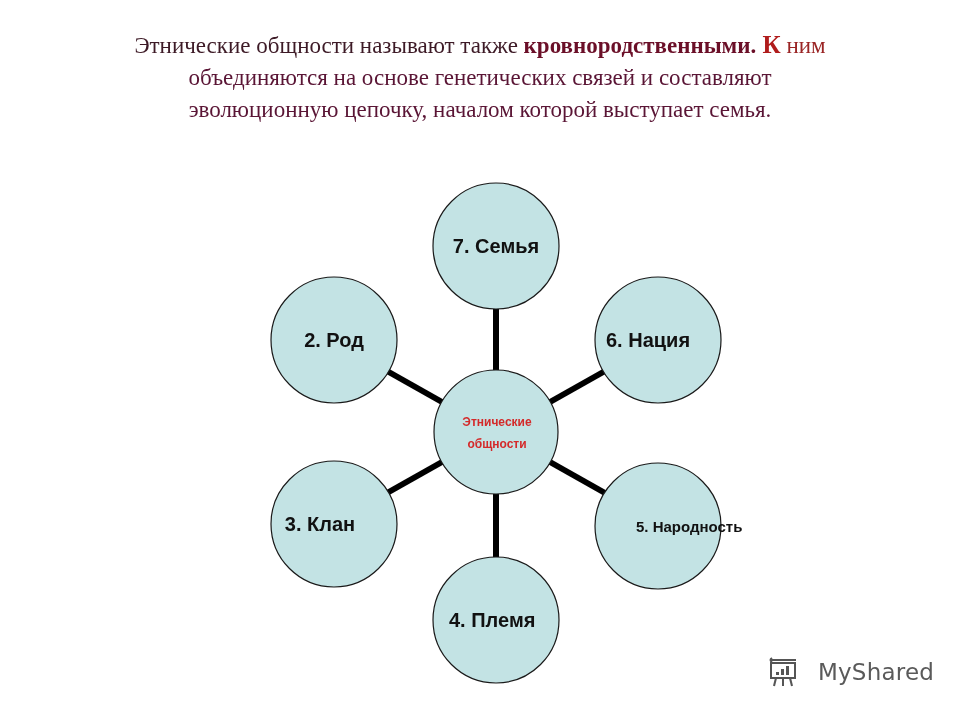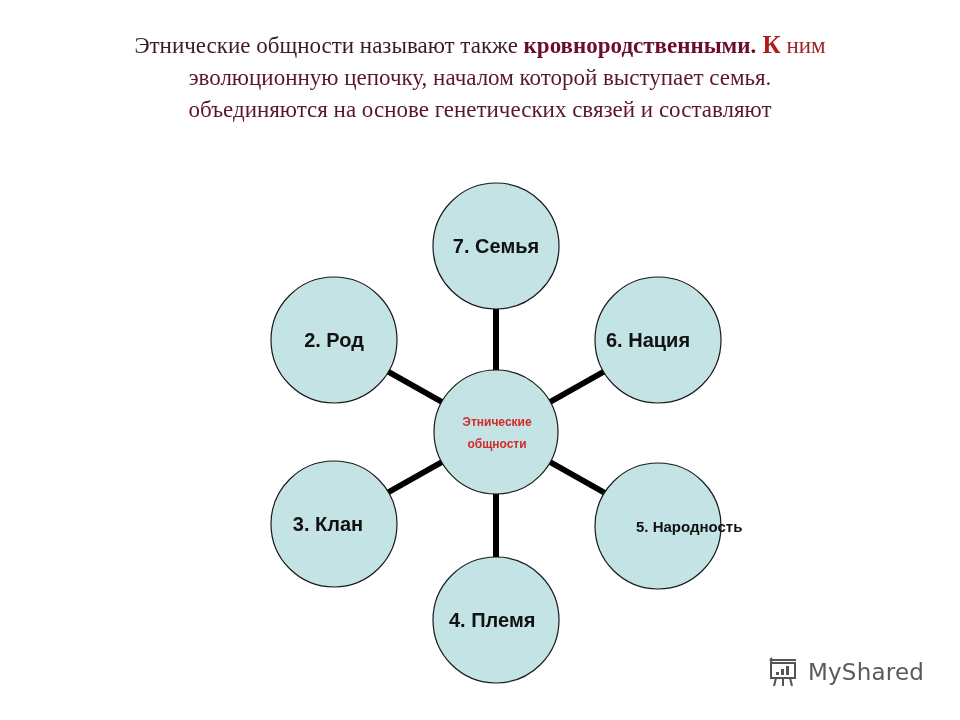--- a/index.html
+++ b/index.html
@@ -8,30 +8,30 @@
   .intro .l1 { color: #3d1a26; }
   .intro .em { font-weight: bold; color: #6b0f28; }
   .intro .k { font-weight: bold; color: #b01c1c; font-size: 25px; }
   .intro .red { color: #9a2424; }
   .intro .dark { color: #5a1535; }
   svg.diagram { position: absolute; left: 0; top: 0; }
   .node { position: absolute; width: 126px; height: 126px; display: flex; align-items: center; justify-content: center; }
   .node-label { font-family: "Liberation Sans", sans-serif; font-weight: bold; font-size: 20px; color: #111; white-space: nowrap; }
   .center-label { font-family: "Liberation Sans", sans-serif; font-weight: bold; font-size: 12px; color: #d42a2a; text-align: center; line-height: 22px; }
   .small-label { font-size: 15px; }
-  .watermark { position: absolute; left: 766px; top: 655px; display: flex; align-items: center; gap: 8px; color: #555; }
+  .watermark { position: absolute; left: 766px; top: 655px; display: flex; align-items: center; gap: 18px; color: #555; }
   .watermark-text { font-family: "DejaVu Sans", sans-serif; font-size: 23px; color: #5a5a5a; letter-spacing: 0.2px; }
 </style>
 </head>
 <body>
 
 <div class="intro">
   <div class="l1"><span>Этнические общности называют также </span><span class="em">кровнородственными.</span><span class="k"> К</span><span class="red"> ним</span></div>
+  <div class="dark">объединяются на основе генетических связей и составляют</div>
   <div class="dark">эволюционную цепочку, началом которой выступает семья.</div>
-  <div class="dark">объединяются на основе генетических связей и составляют</div>
 </div>
 
 <svg class="diagram" width="960" height="720">
   <g stroke="#000" stroke-width="6">
     <line x1="496" y1="309" x2="496" y2="370"></line>
     <line x1="387" y1="371" x2="442" y2="402"></line>
     <line x1="387" y1="493" x2="442" y2="462"></line>
     <line x1="496" y1="494" x2="496" y2="557"></line>
     <line x1="550" y1="462" x2="605" y2="493"></line>
     <line x1="550" y1="402" x2="605" y2="371"></line>
@@ -46,21 +46,21 @@
     <circle cx="496" cy="432" r="62"></circle>
   </g>
 </svg>
 
 <div class="node" style="left:433px; top:183px;">
   <span class="node-label">7. Семья</span>
 </div>
 <div class="node" style="left:271px; top:277px;">
   <span class="node-label">2. Род</span>
 </div>
-<div class="node" style="left:265px; top:461px;">
+<div class="node" style="left:257px; top:461px;">
   <span class="node-label">3. Клан</span>
 </div>
 <div class="node" style="left:433px; top:557px; justify-content:flex-start;">
   <span class="node-label" style="margin-left:16px;">4. Племя</span>
 </div>
 <div class="node" style="left:636px; top:463px; justify-content:flex-start;">
   <span class="node-label small-label">5. Народность</span>
 </div>
 <div class="node" style="left:606px; top:277px; justify-content:flex-start;">
   <span class="node-label">6. Нация</span>

